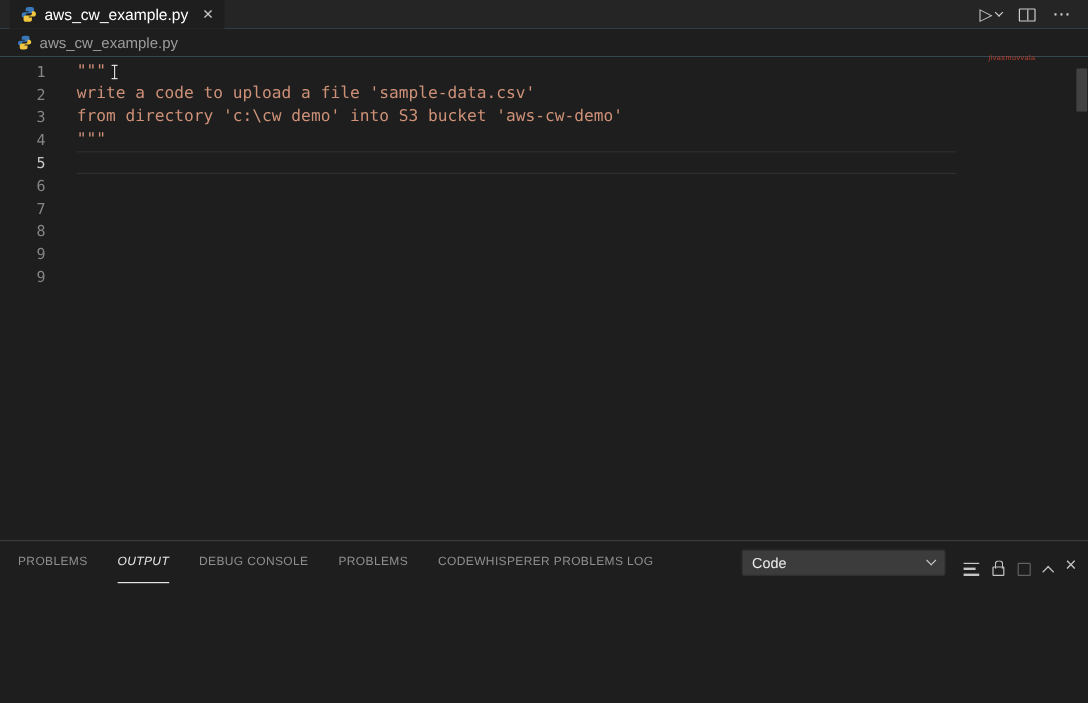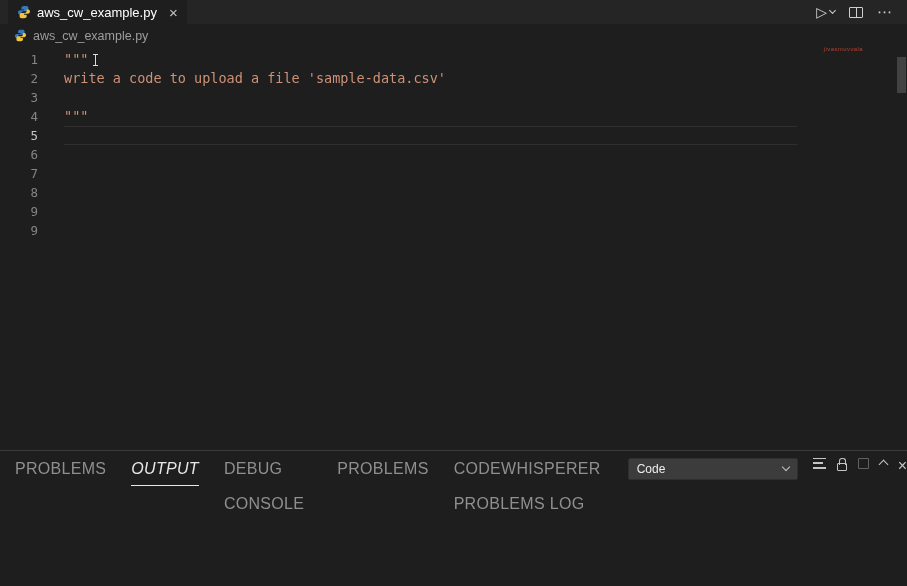--- a/index.html
+++ b/index.html
@@ -43,23 +43,23 @@
   .watermark { position:absolute; top:-1px; right:44px; font-size:6px; color:#b8412f; letter-spacing:.4px; }
   .scroll-thumb { position:absolute; top:10px; right:1px; width:9px; height:36px; background:#424242; }
   .ibeam { position:absolute; left:95px; top:7px; width:1px; height:12px; background:#dcdcdc; box-shadow:0 0 1px #000; }
   .ibeam:before, .ibeam:after { content:""; position:absolute; left:-2px; width:5px; height:1px; background:#dcdcdc; }
   .ibeam:before { top:0; } .ibeam:after { bottom:0; }
 
   
   .panel { position:absolute; left:0; right:0; bottom:0; height:136px; background:#1e1e1e; border-top:1px solid #3a3a3a; }
   .panel-header { height:35px; display:flex; align-items:center; padding-left:15px; }
   .panel-tabs { display:flex; gap:25px; height:35px; }
-  .ptab { color:#8f8f8f; font-size:16px; letter-spacing:.3px; height:35px; line-height:35px; cursor:pointer; }
+  .ptab { color:#8f8f8f; font-size:10px; letter-spacing:.3px; height:35px; line-height:35px; cursor:pointer; }
   .ptab.active { color:#e7e7e7; border-bottom:1px solid #e7e7e7;font-style:italic; }
-  .panel-actions { margin-left:auto; display:flex; align-items:flex-start; gap:11px; }
+  .panel-actions { margin-left:auto; display:flex; align-items:flex-end; gap:11px; padding-right:10px; }
   .channel-select {
     width:170px; height:22px; background:#3c3c3c; border:1px solid #2f2f2f; border-radius:2px;
     color:#eeeeee; font-size:12px; display:flex; align-items:center; justify-content:space-between;
     padding:0 8px; cursor:pointer; margin-right:4px;
   }
   .chev-down { width:6px; height:6px; border-right:1.4px solid #c5c5c5; border-bottom:1.4px solid #c5c5c5; transform:rotate(45deg); margin-top:-3px; }
   .icon-clear { width:13px; height:11px; display:flex; flex-direction:column; justify-content:space-between; cursor:pointer; }
   .icon-clear i { display:block; height:1.5px; background:#c5c5c5; }
   .icon-clear i:nth-child(2) { width:10px; }
   .icon-lock { position:relative; width:10px; height:8px; border:1px solid #c5c5c5; border-radius:1px; margin-top:5px; cursor:pointer; }
@@ -104,21 +104,21 @@
         <path fill="#f0c53f" d="M8 15c2 0 3-.8 3-2v-2H8v-1h4.5c1.5 0 2.3-1 2.3-2.5S14 5 12.5 5H11v1.8C11 8.2 10 9 8.5 9H5c-1 0-2 .8-2 2v2c0 1.2 1 2 2 2h3z"></path>
       </svg>
     </span>
     <span>aws_cw_example.py</span>
   </div>
 
   <div class="editor">
     <div class="editor-lines" id="editor-lines">
         <div class="line string"><span class="ln">1</span><span class="codecell">"""</span></div>
         <div class="line string"><span class="ln">2</span><span class="codecell">write a code to upload a file 'sample-data.csv'</span></div>
-        <div class="line string"><span class="ln">3</span></div>
+        <div class="line string"><span class="ln">3</span><span class="codecell">from directory 'c:\cw demo' into S3 bucket 'aws-cw-demo'</span></div>
         <div class="line string"><span class="ln">4</span><span class="codecell">"""</span></div>
         <div class="line current"><span class="ln">5</span><span class="codecell"></span></div>
         <div class="line plain"><span class="ln">6</span><span class="codecell"></span></div>
         <div class="line plain"><span class="ln">7</span><span class="codecell"></span></div>
         <div class="line plain"><span class="ln">8</span><span class="codecell"></span></div>
         <div class="line plain"><span class="ln">9</span><span class="codecell"></span></div>
         <div class="line plain"><span class="ln">9</span><span class="codecell"></span></div>
       </div>
     <span class="watermark">jivasmuvvala</span>
     <div class="scroll-thumb"></div>

